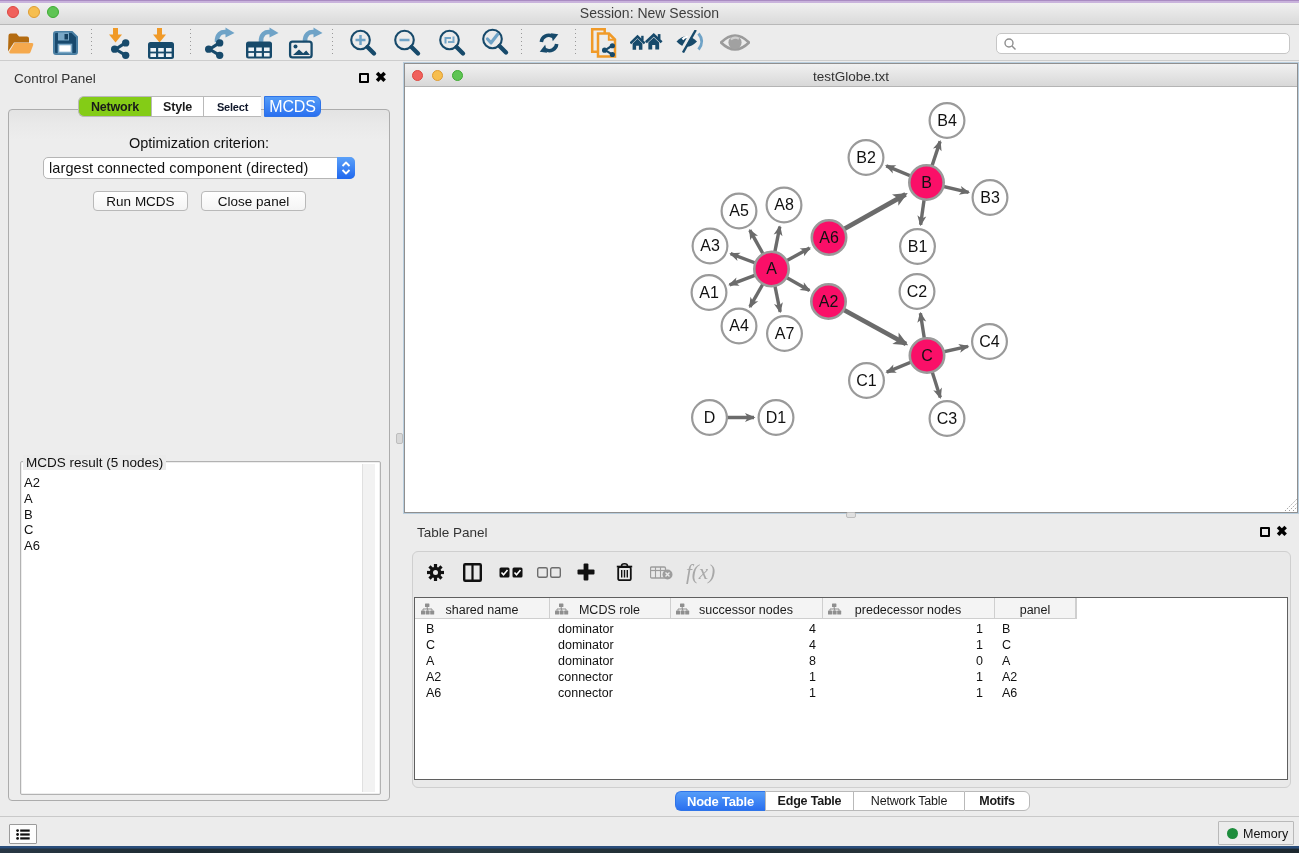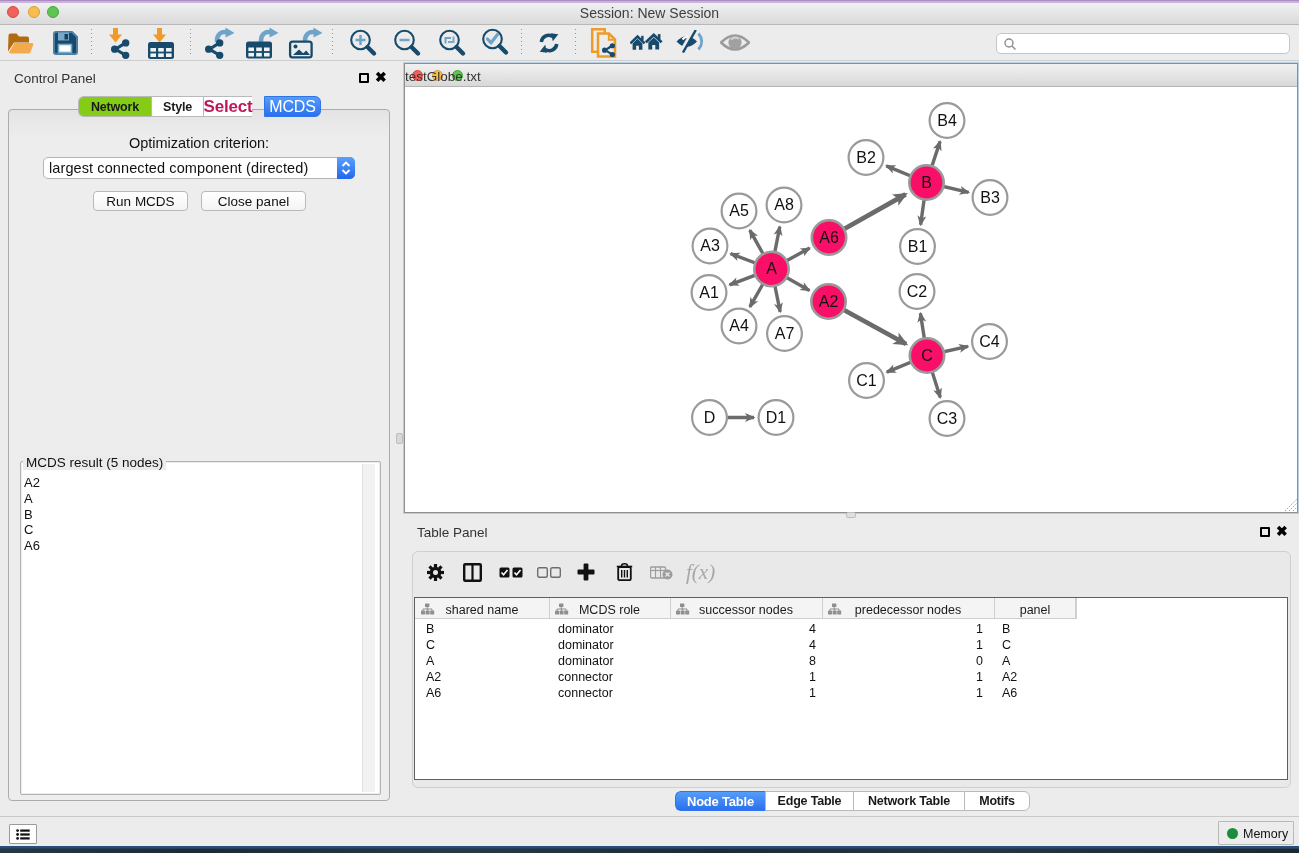--- a/index.html
+++ b/index.html
@@ -182,21 +182,21 @@
 <svg class="abs" style="left:1004px;top:38px" width="13" height="13" viewBox="0 0 13 13">
     <circle cx="5" cy="5" r="4" fill="none" stroke="#8e8e8e" stroke-width="1.4"></circle>
     <line x1="8" y1="8" x2="11.5" y2="11.5" stroke="#8e8e8e" stroke-width="1.4"></line>
   </svg>
 <div class="abs" style="left:14px;top:71px;font-size:13.5px;color:#333">Control Panel</div>
 <div class="abs" style="left:359px;top:73px;width:10px;height:10px;border:2px solid #000;border-radius:1px"></div>
 <div class="abs" style="left:375px;top:69px;font-size:14px;font-weight:bold;color:#000">✖</div>
 <div class="abs" style="left:8px;top:109px;width:382px;height:692px;border:1px solid #acacac;border-radius:4px;background:linear-gradient(#e3e3e3,#e9e9e9 14px,#ededed 30px)"></div>
 <div class="abs" style="height:21px;border:1px solid #b9b9b9;background:#84cc16;font-size:12.5px;color:#1a1a1a;display:flex;align-items:center;justify-content:center;position:absolute;top:96px;font-weight:bold;letter-spacing:-0.2px;left:78px;width:73px;border-radius:6px 0 0 6px;border-right:none">Network</div>
 <div class="abs" style="height:21px;border:1px solid #b9b9b9;background:#fff;font-size:12.5px;color:#1a1a1a;display:flex;align-items:center;justify-content:center;position:absolute;top:96px;font-weight:bold;letter-spacing:-0.2px;left:151px;width:52px;border-right:none">Style</div>
-<div class="abs" style="height:21px;border:1px solid #b9b9b9;background:#fff;font-size:17px;color:#be185d;display:flex;align-items:center;justify-content:center;position:absolute;top:96px;font-weight:bold;letter-spacing:-0.2px;left:203px;width:49px;border-right:none">Select</div>
+<div class="abs" style="height:21px;border:1px solid #b9b9b9;background:#fff;font-size:11px;color:#0f172a;display:flex;align-items:center;justify-content:center;position:absolute;top:96px;font-weight:bold;letter-spacing:-0.2px;left:203px;width:58px;border-right:none">Select</div>
 <div class="abs" style="height:21px;border:1px solid #b9b9b9;background:#fff;font-size:16px;color:#1a1a1a;display:flex;align-items:center;justify-content:center;position:absolute;top:96px;font-weight:normal;letter-spacing:-0.2px;left:264px;width:57px;border-radius:0 6px 6px 0;border-color:#2f74e8;background:linear-gradient(#559df8,#2a70f0);color:#fff">MCDS</div>
 <div class="abs" style="left:0px;top:135px;width:398px;text-align:center;font-size:14.5px;color:#111">Optimization criterion:</div>
 <div class="abs" style="left:43px;top:157px;width:312px;height:22px;background:#fff;border:1px solid #b5b5b5;border-radius:5px"></div>
 <div class="abs" style="left:49px;top:160px;font-size:14.5px;letter-spacing:0.1px;color:#111">largest connected component (directed)</div>
 <div class="abs" style="left:337px;top:157px;width:18px;height:22px;border-radius:0 5px 5px 0;background:linear-gradient(#5ba1f9,#2068ee)"></div>
 <svg class="abs" style="left:340px;top:160px" width="12" height="16" viewBox="0 0 12 16">
     <path d="M2.5,6 L6,2.5 L9.5,6" fill="none" stroke="#fff" stroke-width="1.8" stroke-linejoin="round"></path>
     <path d="M2.5,10 L6,13.5 L9.5,10" fill="none" stroke="#fff" stroke-width="1.8" stroke-linejoin="round"></path>
   </svg>
 <div style="position:absolute;top:191px;height:20px;background:linear-gradient(#ffffff,#f4f4f4);border:1px solid #b9b9b9;border-radius:4px;font-size:13.5px;color:#111;display:flex;align-items:center;justify-content:center;left:93px;width:95px">Run MCDS</div>
@@ -209,21 +209,21 @@
 <div class="abs" style="left:24px;top:491px;font-size:13px;color:#111">A</div>
 <div class="abs" style="left:24px;top:507px;font-size:13px;color:#111">B</div>
 <div class="abs" style="left:24px;top:522px;font-size:13px;color:#111">C</div>
 <div class="abs" style="left:24px;top:538px;font-size:13px;color:#111">A6</div>
 <div class="abs" style="left:396px;top:433px;width:7px;height:11px;background:#d8d8d8;border:1px solid #bdbdbd;border-radius:2px"></div>
 <div class="abs" style="left:404px;top:63px;width:894px;height:450px;background:#fff;border:1px solid #8f8f8f;box-shadow:0 0 0 1px #b9cede"></div>
 <div class="abs" style="left:405px;top:64px;width:892px;height:23px;background:linear-gradient(#f1f1f1,#d8d8d8);border-bottom:1px solid #b4b4b4"></div>
 <div class="abs" style="left:411.5px;top:70px;width:11px;height:11px;border-radius:50%;background:#f0615c;border:0.5px solid #dd4741"></div>
 <div class="abs" style="left:431.5px;top:70px;width:11px;height:11px;border-radius:50%;background:#f6be4f;border:0.5px solid #df9c32"></div>
 <div class="abs" style="left:451.5px;top:70px;width:11px;height:11px;border-radius:50%;background:#5fc454;border:0.5px solid #3eab33"></div>
-<div class="abs" style="left:405px;top:69px;width:892px;font-size:13.5px;color:#333">testGlobe.txt</div>
+<div class="abs" style="left:405px;top:69px;width:892px;text-align:center;font-size:13.5px;color:#333">testGlobe.txt</div>
 <svg width="893" height="426" style="position:absolute;left:405px;top:87px">
 <defs>
       <marker id="ah" markerWidth="11" markerHeight="10" refX="9.5" refY="5" orient="auto" markerUnits="userSpaceOnUse">
         <path d="M0.5,0.5 L11,5 L0.5,9.5 L3.2,5 z" fill="#6b6b6b"></path>
       </marker>
       <marker id="ah2" markerWidth="15" markerHeight="13" refX="12.5" refY="6.5" orient="auto" markerUnits="userSpaceOnUse">
         <path d="M0.5,0 L15,6.5 L0.5,13 L4,6.5 z" fill="#6b6b6b"></path>
       </marker>
     </defs>
 <line x1="366.5" y1="182.0" x2="344.8" y2="143.2" stroke="#6b6b6b" stroke-width="3.4" marker-end="url(#ah)"></line>
@@ -426,21 +426,21 @@
 <div class="abs" style="left:700px;top:670px;width:116px;text-align:right;font-size:12.5px;color:#111">1</div>
 <div class="abs" style="left:860px;top:670px;width:123px;text-align:right;font-size:12.5px;color:#111">1</div>
 <div class="abs" style="left:1002px;top:670px;font-size:12.5px;color:#111">A2</div>
 <div class="abs" style="left:426px;top:686px;font-size:12.5px;color:#111">A6</div>
 <div class="abs" style="left:558px;top:686px;font-size:12.5px;color:#111">connector</div>
 <div class="abs" style="left:700px;top:686px;width:116px;text-align:right;font-size:12.5px;color:#111">1</div>
 <div class="abs" style="left:860px;top:686px;width:123px;text-align:right;font-size:12.5px;color:#111">1</div>
 <div class="abs" style="left:1002px;top:686px;font-size:12.5px;color:#111">A6</div>
 <div style="position:absolute;top:791px;height:20px;border:1px solid #b9b9b9;background:#fff;font-size:13px;font-weight:bold;letter-spacing:-0.2px;color:#1a1a1a;display:flex;align-items:center;justify-content:center;left:675px;width:90px;border-radius:6px 0 0 6px;border-right:none;background:linear-gradient(#559df8,#2a70f0);border-color:#2f74e8;color:#fff">Node Table</div>
 <div style="position:absolute;top:791px;height:20px;border:1px solid #b9b9b9;background:#fff;font-size:12.5px;font-weight:bold;letter-spacing:-0.2px;color:#1a1a1a;display:flex;align-items:center;justify-content:center;left:765px;width:88px;border-right:none">Edge Table</div>
-<div style="position:absolute;top:791px;height:20px;border:1px solid #b9b9b9;background:#fff;font-size:12.5px;font-weight:bold;letter-spacing:-0.2px;color:#1a1a1a;display:flex;align-items:center;justify-content:center;left:853px;width:111px;border-right:none">Network Table</div>
+<div style="position:absolute;top:791px;height:20px;border:1px solid #b9b9b9;background:#fff;font-size:12.5px;font-weight:normal;letter-spacing:-0.2px;color:#1a1a1a;display:flex;align-items:center;justify-content:center;left:853px;width:111px;border-right:none">Network Table</div>
 <div style="position:absolute;top:791px;height:20px;border:1px solid #b9b9b9;background:#fff;font-size:12.5px;font-weight:bold;letter-spacing:-0.2px;color:#1a1a1a;display:flex;align-items:center;justify-content:center;left:964px;width:66px;border-radius:0 6px 6px 0">Motifs</div>
 <div class="abs" style="left:0;top:816px;width:1299px;height:1px;background:#c9c9c9"></div>
 <div class="abs" style="left:9px;top:824px;width:28px;height:20px;background:#fdfdfd;border:1px solid #9b9b9b;border-radius:1px"></div>
 <svg class="abs" style="left:16px;top:829px" width="14" height="11" viewBox="0 0 14 11">
     <g fill="#111">
       <circle cx="1.6" cy="1.6" r="1.4"></circle>
       <circle cx="1.6" cy="5.5" r="1.4"></circle>
       <circle cx="1.6" cy="9.4" r="1.4"></circle>
       <rect x="4.2" y="0.5" width="9.5" height="2.2"></rect>
       <rect x="4.2" y="4.4" width="9.5" height="2.2"></rect>

